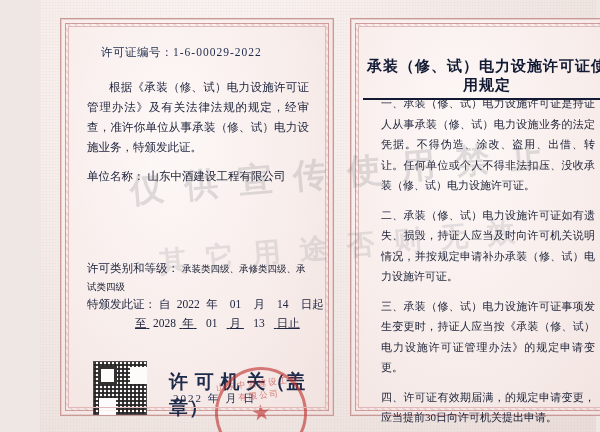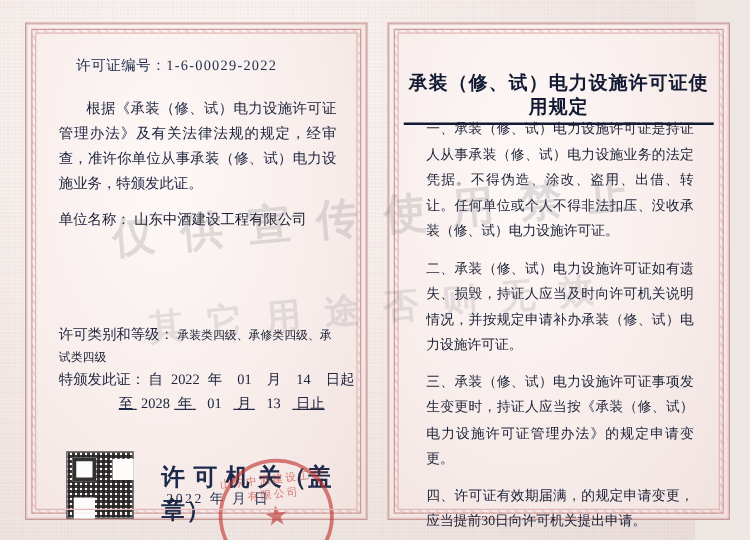--- a/index.html
+++ b/index.html
@@ -5,20 +5,21 @@
   html,body{margin:0;padding:0;}
   body{
     width:600px;height:432px;overflow:hidden;
     background:#efe7e4;
     font-family:"Liberation Serif", serif;
   }
   #page{
     position:relative;width:556px;height:432px;
     background:
       radial-gradient(ellipse at 30% 20%, #fbf6f4 0%, #f2e9e6 55%, #e9ddd9 100%);
+    margin-left: 40px;
   }
   
   #grain{
     position:absolute;inset:0;
     background-image:
       repeating-linear-gradient(0deg, rgba(190,150,150,.05) 0 1px, rgba(255,255,255,0) 1px 3px),
       repeating-linear-gradient(90deg, rgba(190,150,150,.045) 0 1px, rgba(255,255,255,0) 1px 3px);
     pointer-events:none;
   }
   .panel{

